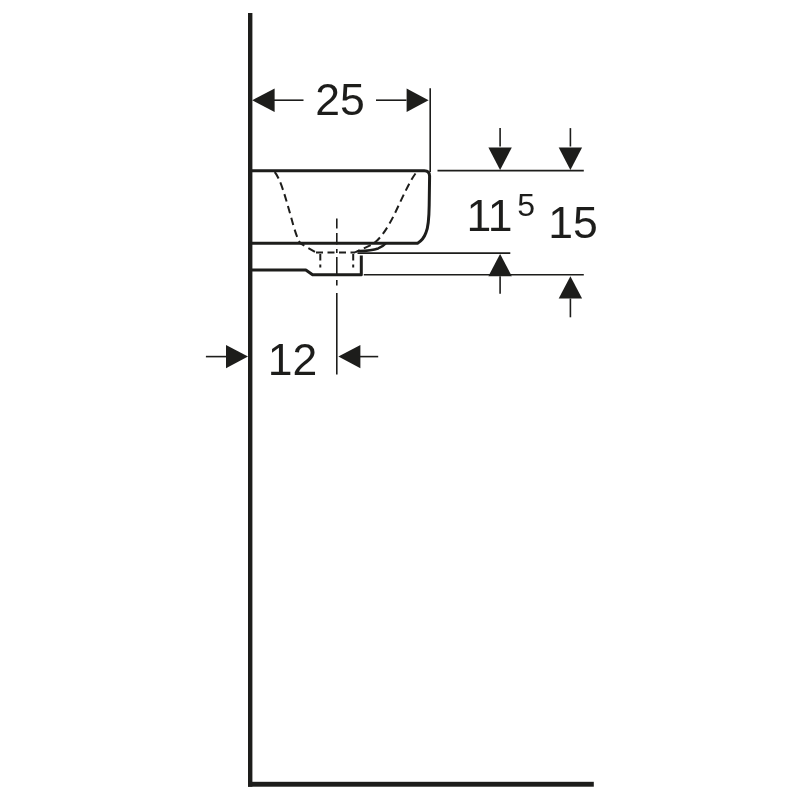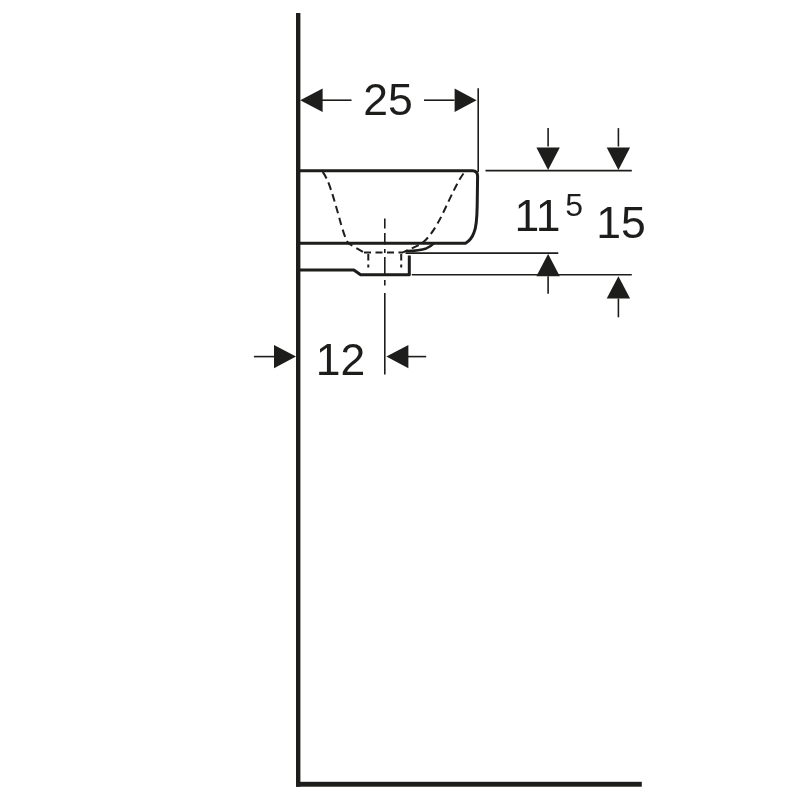--- a/index.html
+++ b/index.html
@@ -1,16 +1,16 @@
 <!DOCTYPE html>
 <html><head>
 <meta charset="utf-8">
 <style>
   html,body{margin:0;padding:0;background:#ffffff;}
-  .page{width:722px;height:800px;position:relative;background:#ffffff;margin-left:48px;}
+  .page{width:722px;height:800px;position:relative;background:#ffffff;}
   svg{display:block;}
   text{font-family:"Liberation Sans",sans-serif;fill:#1d1d1b;}
 </style>
 </head>
 <body>
 <div class="page">
 <svg width="800" height="800" viewBox="0 0 800 800" fill="none">
 
   <rect x="248" y="13" width="4.4" height="773.7" fill="#1d1d1b"></rect>
 

